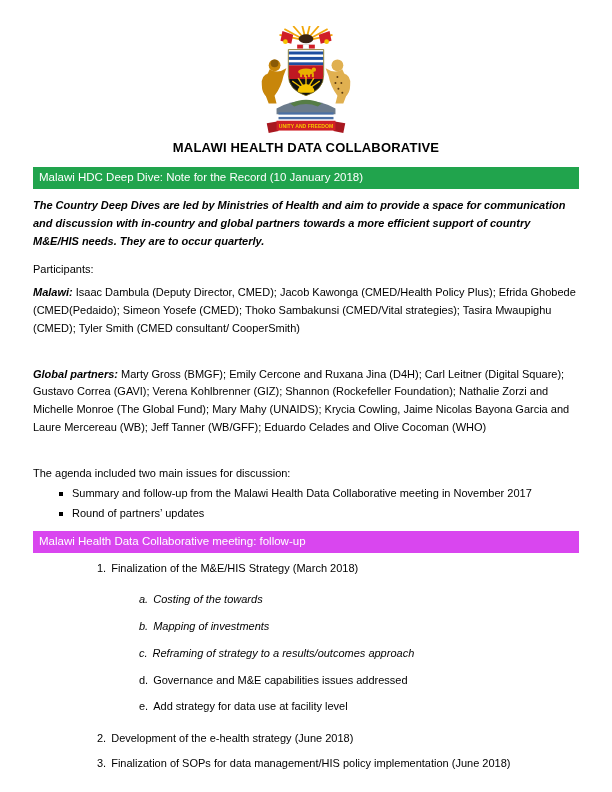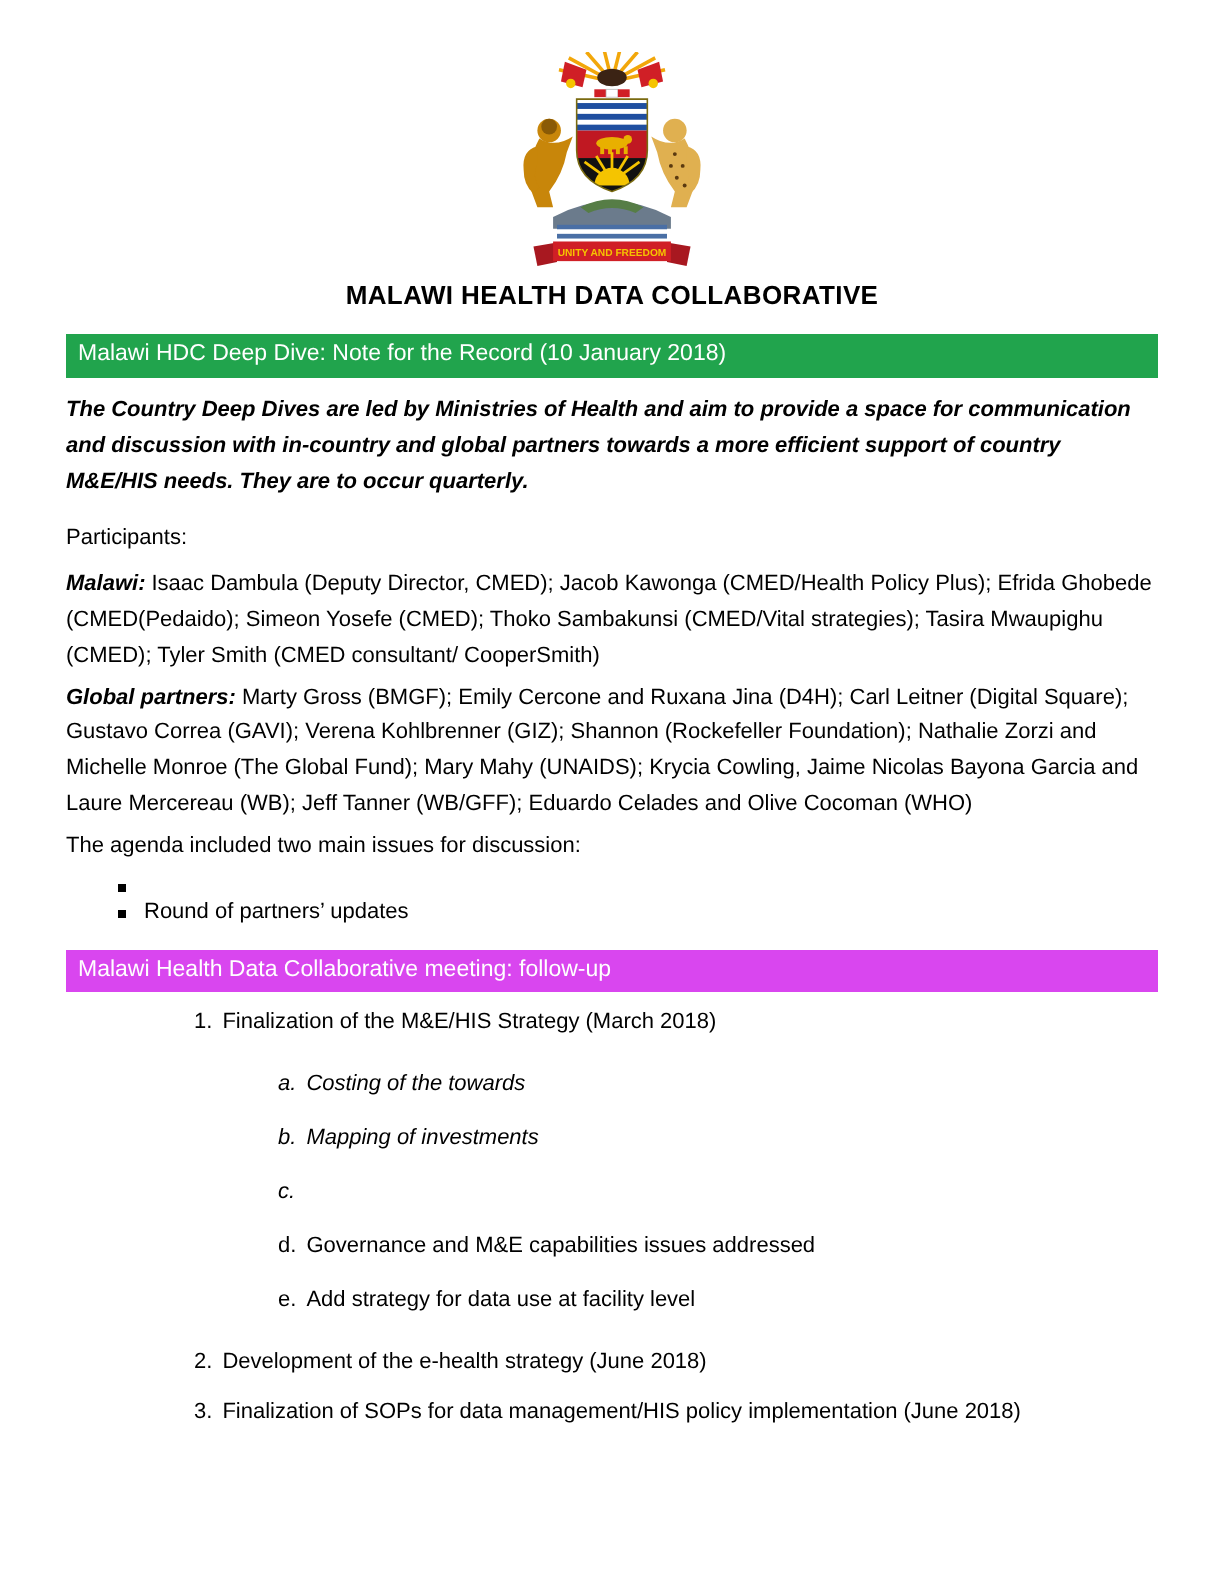--- a/index.html
+++ b/index.html
@@ -35,21 +35,21 @@
   }
   .bar-green  { background: #21A44D; }
   .bar-purple { background: #d946ef; }
   .intro {
     margin: 8px 0 0;
     font-weight: 700;
     font-style: italic;
   }
   .heading { margin: 11px 0 0; font-weight: 400; }
   .para    { margin: 5px 0 0; }
-  .para-gap{ margin-top: 3px; }
+  .para-gap{ margin-top: 28px; }
   .bi      { font-weight: 700; font-style: italic; margin-right: 3px; }
   .bullet-row { display: flex; margin-top: 2px; padding-left: 26px; }
   .sq {
     flex: none;
     width: 4px; height: 4px;
     background: #000;
     margin: 7px 9px 0 0;
   }
   .fu { margin-top: 7px; }
   .num-item { display: flex; padding-left: 64px; margin-top: 7px; }
@@ -166,20 +166,21 @@
   <p class="heading">Participants:</p>
 
   <p class="para"><span class="bi">Malawi:</span><span>Isaac Dambula (Deputy Director, CMED); Jacob Kawonga  (CMED/Health Policy Plus); Efrida Ghobede (CMED(Pedaido); Simeon Yosefe (CMED);  Thoko Sambakunsi (CMED/Vital strategies);  Tasira Mwaupighu (CMED); Tyler Smith (CMED consultant/ CooperSmith)</span></p>
 
   <p class="para para-gap"><span class="bi">Global partners:</span><span>Marty Gross (BMGF); Emily Cercone and Ruxana Jina (D4H); Carl Leitner (Digital Square); Gustavo Correa (GAVI); Verena Kohlbrenner (GIZ); Shannon (Rockefeller Foundation); Nathalie Zorzi and Michelle Monroe (The Global Fund); Mary Mahy (UNAIDS); Krycia Cowling, Jaime Nicolas Bayona Garcia and Laure Mercereau (WB); Jeff Tanner (WB/GFF);  Eduardo Celades and  Olive Cocoman (WHO)</span></p>
 
   <p class="para para-gap">The agenda included two main issues for discussion:</p>
 
   <div class="bullet-row">
     <span class="sq"></span>
+    <span>Summary and follow-up from the Malawi Health Data Collaborative meeting in November 2017</span>
   </div>
   <div class="bullet-row">
     <span class="sq"></span>
     <span>Round of partners’ updates</span>
   </div>
 
   <div class="bar bar-purple">Malawi Health Data Collaborative meeting: follow-up</div>
 
 
   <div class="num-item">
@@ -191,20 +192,21 @@
     <div class="sub-item it">
       <span class="num">a.</span>
       <span>Costing of the towards</span>
     </div>
     <div class="sub-item it">
       <span class="num">b.</span>
       <span>Mapping of investments</span>
     </div>
     <div class="sub-item it">
       <span class="num">c.</span>
+      <span>Reframing of strategy to a results/outcomes approach</span>
     </div>
     <div class="sub-item">
       <span class="num">d.</span>
       <span>Governance and M&amp;E capabilities issues addressed</span>
     </div>
     <div class="sub-item">
       <span class="num">e.</span>
       <span>Add strategy for data use at facility level</span>
     </div>
   </div>

